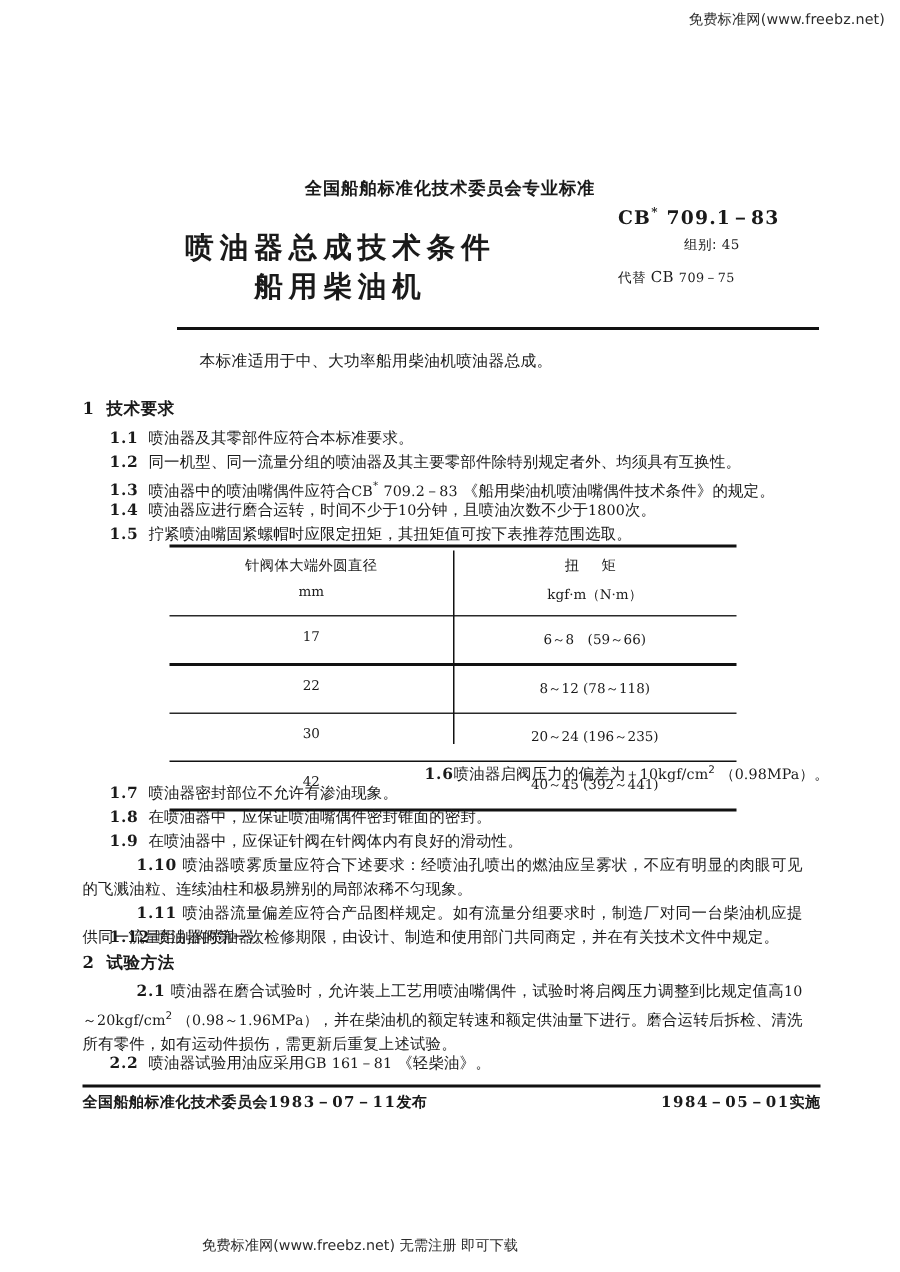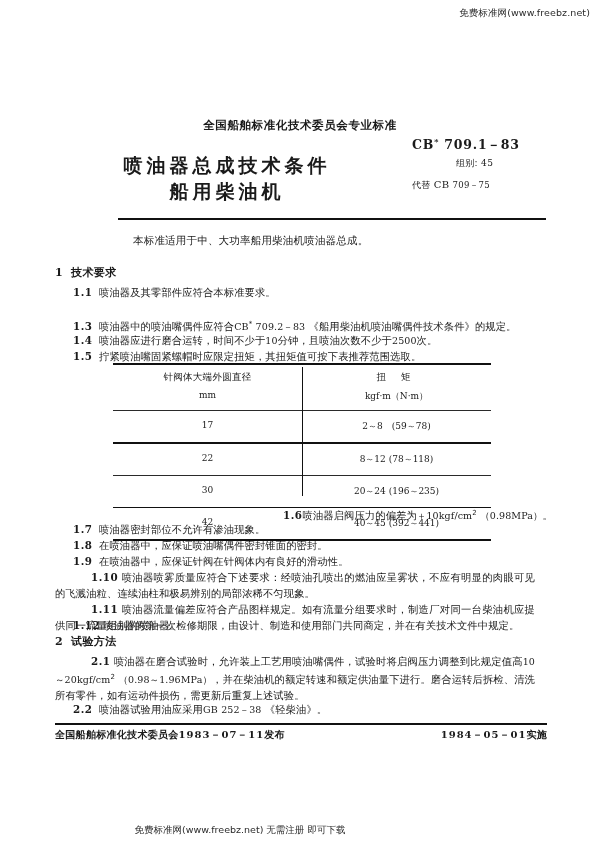--- a/index.html
+++ b/index.html
@@ -312,45 +312,46 @@
   </div>
 
   <div class="rule rule-top"></div>
 
   <div class="scope">本标准适用于中、大功率船用柴油机喷油器总成。</div>
 
   <div class="sec-heading" id="sec1"><span class="num">1</span><span>技术要求</span></div>
 
   <div class="clause" id="c11"><span class="cnum">1.1</span><span class="ctext">喷油器及其零部件应符合本标准要求。</span></div>
 
+  <div class="clause" id="c12"><span class="cnum">1.2</span><span class="ctext">同一机型、同一流量分组的喷油器及其主要零部件除特别规定者外、均须具有互换性。</span></div>
 
   <div class="clause" id="c13"><span class="cnum">1.3</span><span class="ctext">喷油器中的喷油嘴偶件应符合</span><span class="mono">CB</span><sup>*</sup> <span class="mono">709.2－83</span> <span class="ctext">《船用柴油机喷油嘴偶件技术条件》的规定。</span></div>
 
-  <div class="clause" id="c14"><span class="cnum">1.4</span><span class="ctext">喷油器应进行磨合运转，时间不少于</span><span class="mono">10</span><span class="ctext">分钟，且喷油次数不少于</span><span class="mono">2500</span><span class="ctext">次。</span></div>
+  <div class="clause" id="c14"><span class="cnum">1.4</span><span class="ctext">喷油器应进行磨合运转，时间不少于</span><span class="mono">10</span><span class="ctext">分钟，且喷油次数不少于</span><span class="mono">1800</span><span class="ctext">次。</span></div>
 
   <div class="clause" id="c15"><span class="cnum">1.5</span><span class="ctext">拧紧喷油嘴固紧螺帽时应限定扭矩，其扭矩值可按下表推荐范围选取。</span></div>
 
   <div class="torque-table">
     <div class="tbl-hrule"></div>
     <div class="tbl-row">
       <div class="tbl-vline"></div>
       <div class="tbl-head-left">
         <div class="l1">针阀体大端外圆直径</div>
         <div class="l2">mm</div>
       </div>
       <div class="tbl-head-right">
         <div class="l1">扭 矩</div>
         <div class="l2">kgf·m（N·m）</div>
       </div>
     </div>
     <div class="tbl-hrule thin"></div>
 
     <div class="tbl-row">
       <div class="tbl-cell-left">17</div>
-      <div class="tbl-cell-right">2～8　(59～78)</div>
+      <div class="tbl-cell-right">6～8　(59～66)</div>
     </div>
     <div class="tbl-hrule"></div>
 
     <div class="tbl-row">
       <div class="tbl-cell-left">22</div>
       <div class="tbl-cell-right">8～12 (78～118)</div>
     </div>
     <div class="tbl-hrule thin"></div>
 
     <div class="tbl-row">
@@ -377,21 +378,21 @@
   <div class="clause wrap" id="c110"><span class="cnum">1.10</span> <span class="ctext">喷油器喷雾质量应符合下述要求：经喷油孔喷出的燃油应呈雾状，不应有明显的肉眼可见的飞溅油粒、连续油柱和极易辨别的局部浓稀不匀现象。</span></div>
 
   <div class="clause wrap" id="c111"><span class="cnum">1.11</span> <span class="ctext">喷油器流量偏差应符合产品图样规定。如有流量分组要求时，制造厂对同一台柴油机应提供同一流量组别的喷油器。</span></div>
 
   <div class="clause" id="c112"><span class="cnum">1.12</span> <span class="ctext">喷油器的第一次检修期限，由设计、制造和使用部门共同商定，并在有关技术文件中规定。</span></div>
 
   <div class="sec-heading" id="sec2"><span class="num">2</span><span>试验方法</span></div>
 
   <div class="clause wrap" id="c21"><span class="cnum">2.1</span> <span class="ctext">喷油器在磨合试验时，允许装上工艺用喷油嘴偶件，试验时将启阀压力调整到比规定值高</span><span class="mono">10～20kgf/cm</span><sup>2</sup> <span class="mono">（0.98～1.96MPa）</span><span class="ctext">，并在柴油机的额定转速和额定供油量下进行。磨合运转后拆检、清洗所有零件，如有运动件损伤，需更新后重复上述试验。</span></div>
 
-  <div class="clause" id="c22"><span class="cnum">2.2</span><span class="ctext">喷油器试验用油应采用</span><span class="mono">GB</span> <span class="mono">252－38</span> <span class="ctext">《轻柴油》。</span></div>
+  <div class="clause" id="c22"><span class="cnum">2.2</span><span class="ctext">喷油器试验用油应采用</span><span class="mono">GB</span> <span class="mono">161－81</span> <span class="ctext">《轻柴油》。</span></div>
 
 
   <div class="rule rule-footer"></div>
 
   <div class="footer-left"><span>全国船舶标准化技术委员会</span><span class="date">1983－07－11</span><span>发布</span></div>
 
   <div class="footer-right"><span class="date">1984－05－01</span><span>实施</span></div>
 
   <div class="bottom-watermark">免费标准网(www.freebz.net) 无需注册 即可下载</div>
 

